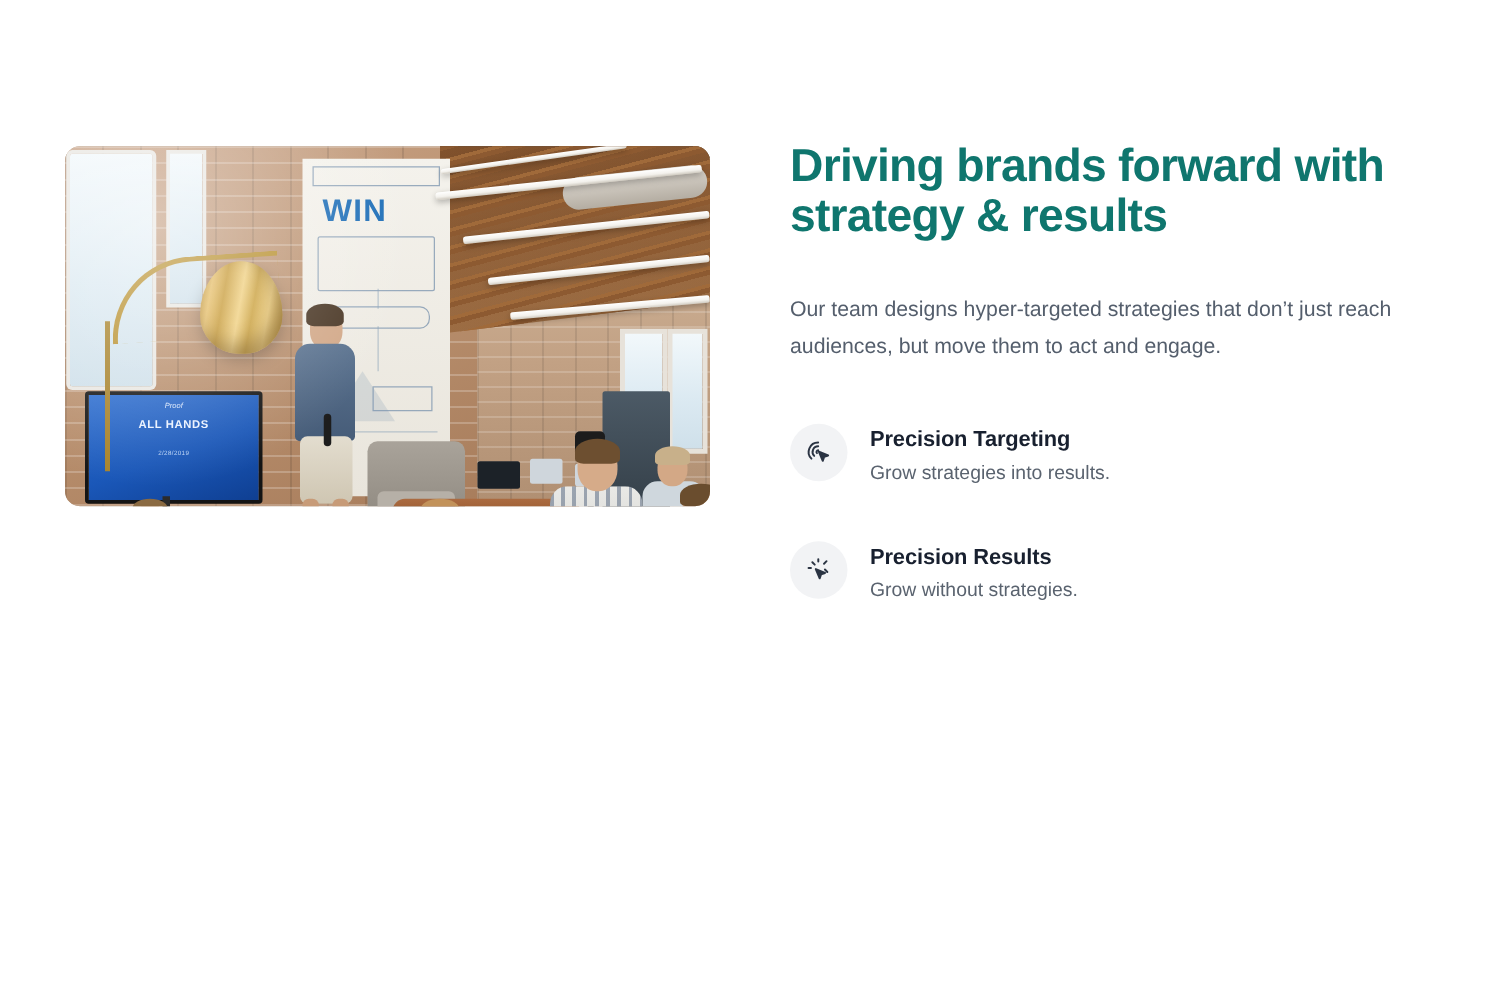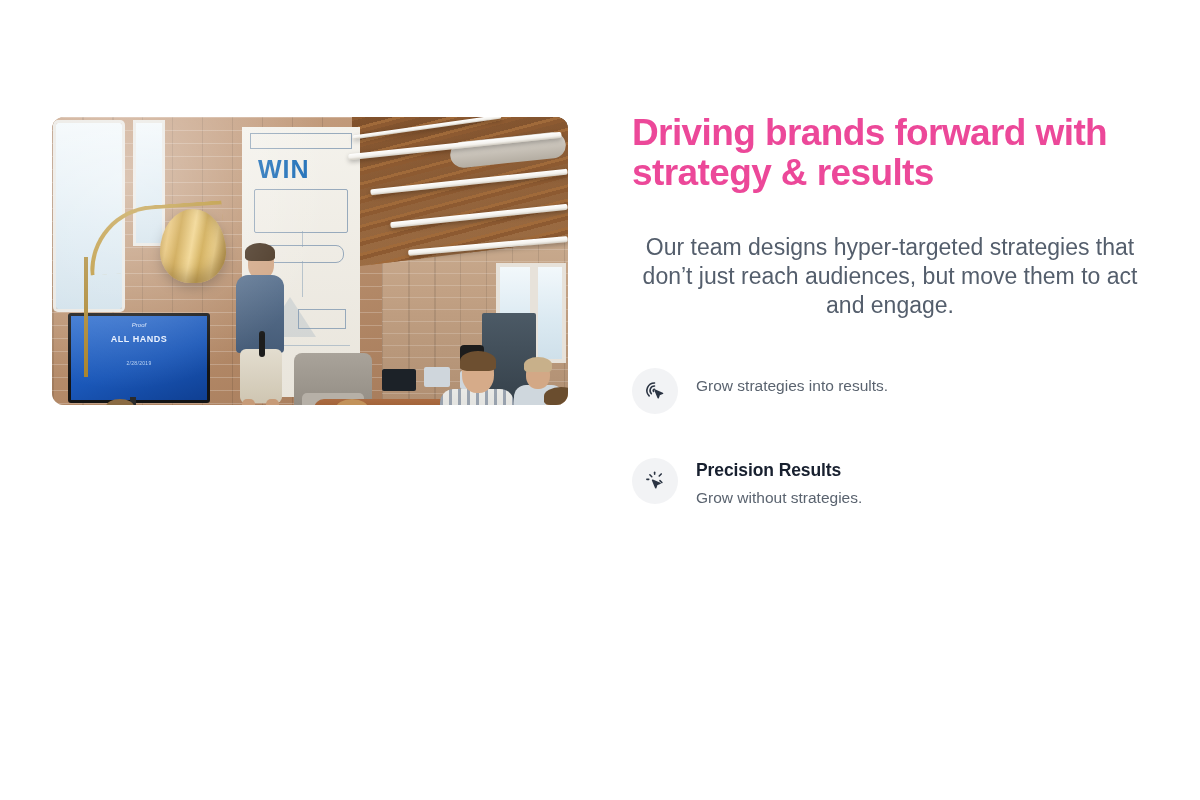--- a/index.html
+++ b/index.html
@@ -365,31 +365,30 @@
     top: 113px;
     width: 520px;
   }
 
   .headline {
     margin: 0;
     font-size: 37px;
     line-height: 40px;
     font-weight: 700;
     letter-spacing: -0.6px;
-    color: #ec4899;
+    color: #0f766e;
     max-width: 480px;
   }
 
   .subcopy {
     margin: 40px 0 0 0;
-    font-size: 23px;
+    font-size: 17px;
     line-height: 29px;
     color: #545e6c;
     max-width: 516px;
-    text-align: center;
   }
 
   .features {
     margin-top: 46px;
   }
 
   .feature {
     display: flex;
     align-items: flex-start;
     gap: 18px;
@@ -538,20 +537,21 @@
       <div class="feature">
         <div class="feature-icon">
           <svg viewBox="0 0 24 24" fill="none" stroke="#2b3443" stroke-width="1.7" stroke-linecap="round" stroke-linejoin="round" aria-hidden="true">
             <path d="M11.5 3.2a8.3 8.3 0 0 0-5.87 14.17"></path>
             <path d="M11.5 6.6a4.9 4.9 0 0 0-3.46 8.36"></path>
             <path d="M11.5 10a1.5 1.5 0 0 0-1.06 2.56"></path>
             <path d="M12.1 11.2l8.1 3.4-3.5 1.2-1.2 3.5-3.4-8.1z" fill="#2b3443" stroke="#2b3443"></path>
           </svg>
         </div>
         <div class="feature-text">
+          <h3 class="feature-title">Precision Targeting</h3>
           <p class="feature-desc">Grow strategies into results.</p>
         </div>
       </div>
 
       <div class="feature">
         <div class="feature-icon">
           <svg viewBox="0 0 24 24" fill="none" stroke="#2b3443" stroke-width="1.7" stroke-linecap="round" stroke-linejoin="round" aria-hidden="true">
             <path d="M9.4 11.2l8.1 3.4-3.5 1.2-1.2 3.5-3.4-8.1z" fill="#2b3443" stroke="#2b3443"></path>
             <path d="M6.4 5.2l2.1 2.1"></path>
             <path d="M16.6 6.5l2.2-2.2"></path>

